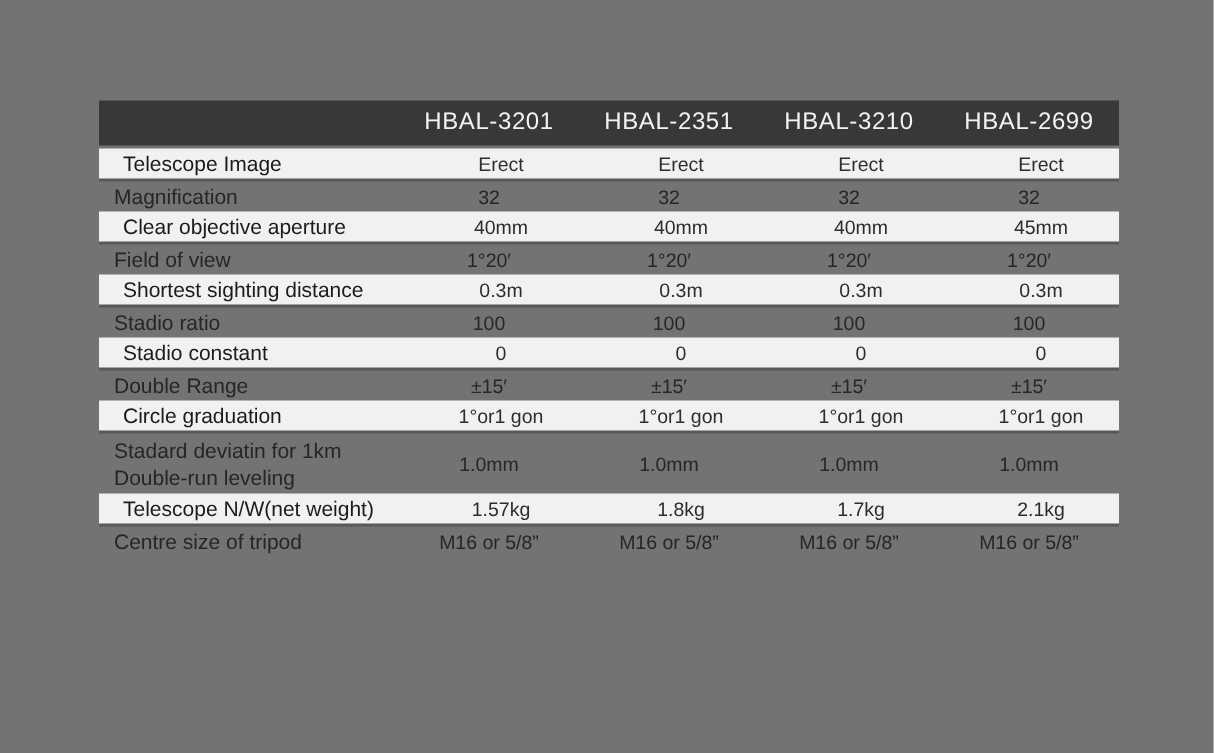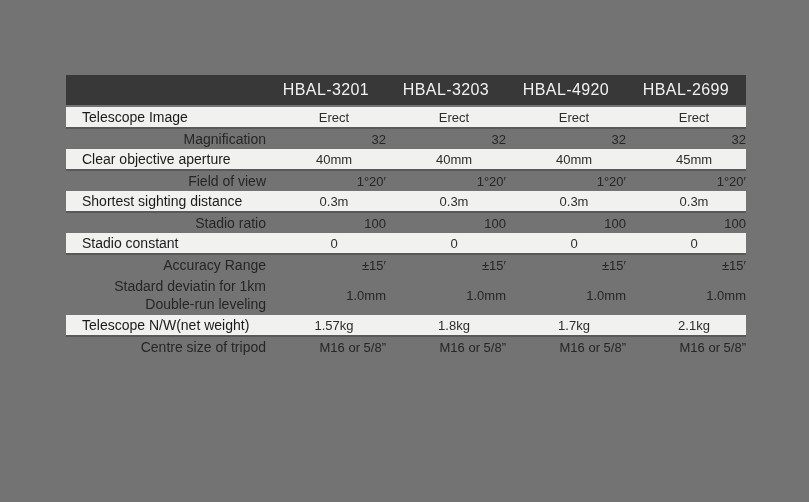--- a/index.html
+++ b/index.html
@@ -7,21 +7,21 @@
     position: relative;
     width: 809px;
     height: 502px;
     background: #737373;
     font-family: "Liberation Sans", "DejaVu Sans", sans-serif;
     overflow: hidden;
   }
   .spec-table {
     position: absolute;
     left: 66px;
-    top: 75px;
+    top: 67px;
     width: 679px;
     border-collapse: collapse;
     table-layout: fixed;
   }
   .spec-table col.c-label { width: 200px; }
   .spec-table col.c-data  { width: 120px; }
   .spec-table thead th {
     background: #383838;
     color: #f2f2f2;
     font-size: 16px;
@@ -41,21 +41,20 @@
     color: #2d2d2d;
   }
   .spec-table tr.light td {
     background: #f1f1f0;
     border-bottom: 2px solid #595959;
     padding-left: 16px;
   }
   .spec-table tr.dark td {
     background: transparent;
     color: #262626;
-    text-align: right;
   }
   .spec-table tr.tall td { height: 40px; }
   .spec-table td.cell-label {
     padding-left: 10px;
     font-size: 14px;
     color: #1b1b1b;
     text-align: left;
     white-space: pre-line;
     line-height: 1.3;
   }
@@ -70,22 +69,22 @@
       <col class="c-label">
         <col class="c-data">
         <col class="c-data">
         <col class="c-data">
         <col class="c-data">
     </colgroup>
     <thead>
       <tr>
         <th></th>
         <th>HBAL-3201</th>
-        <th>HBAL-3203</th>
-        <th>HBAL-4920</th>
+        <th>HBAL-2351</th>
+        <th>HBAL-3210</th>
         <th>HBAL-2699</th>
       </tr>
     </thead>
     <tbody>
       <tr class="light">
         <td class="cell-label">Telescope Image</td>
         <td class="cell-value">Erect</td>
         <td class="cell-value">Erect</td>
         <td class="cell-value">Erect</td>
         <td class="cell-value">Erect</td>
@@ -126,25 +125,32 @@
         <td class="cell-value">100</td>
       </tr>
       <tr class="light">
         <td class="cell-label">Stadio constant</td>
         <td class="cell-value">0</td>
         <td class="cell-value">0</td>
         <td class="cell-value">0</td>
         <td class="cell-value">0</td>
       </tr>
       <tr class="dark">
-        <td class="cell-label">Accuracy Range</td>
+        <td class="cell-label">Double Range</td>
         <td class="cell-value">±15′</td>
         <td class="cell-value">±15′</td>
         <td class="cell-value">±15′</td>
         <td class="cell-value">±15′</td>
+      </tr>
+      <tr class="light">
+        <td class="cell-label">Circle graduation</td>
+        <td class="cell-value">1°or1 gon</td>
+        <td class="cell-value">1°or1 gon</td>
+        <td class="cell-value">1°or1 gon</td>
+        <td class="cell-value">1°or1 gon</td>
       </tr>
       <tr class="dark tall">
         <td class="cell-label">Stadard deviatin for 1km
 Double-run leveling</td>
         <td class="cell-value">1.0mm</td>
         <td class="cell-value">1.0mm</td>
         <td class="cell-value">1.0mm</td>
         <td class="cell-value">1.0mm</td>
       </tr>
       <tr class="light">

